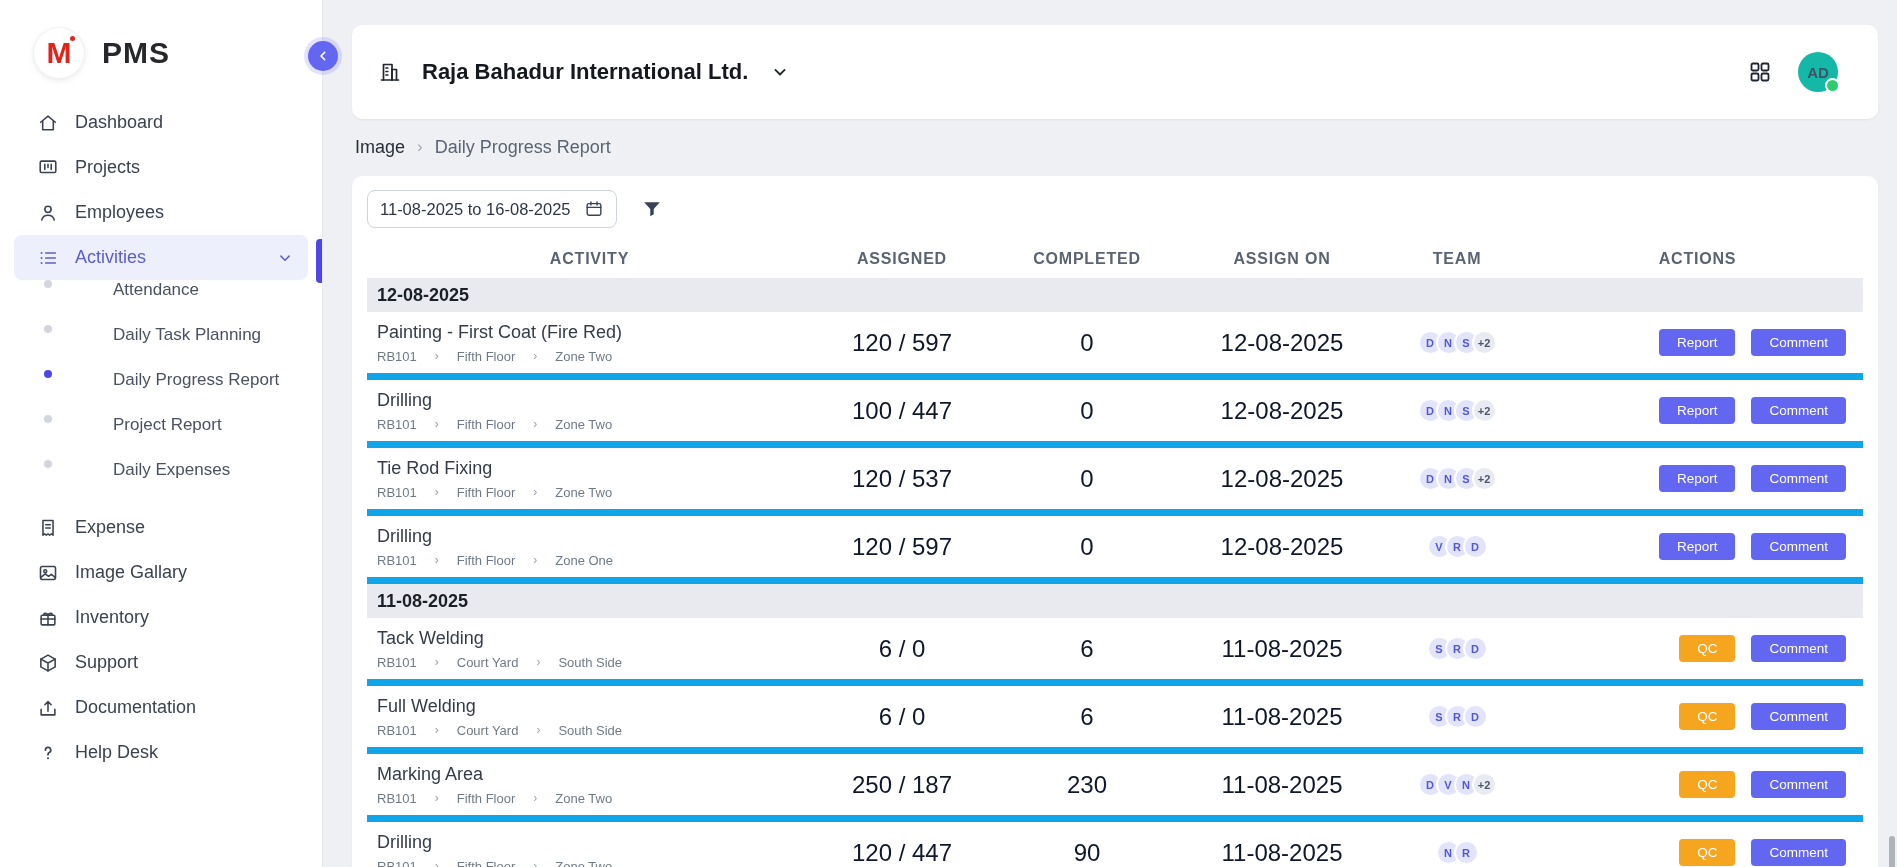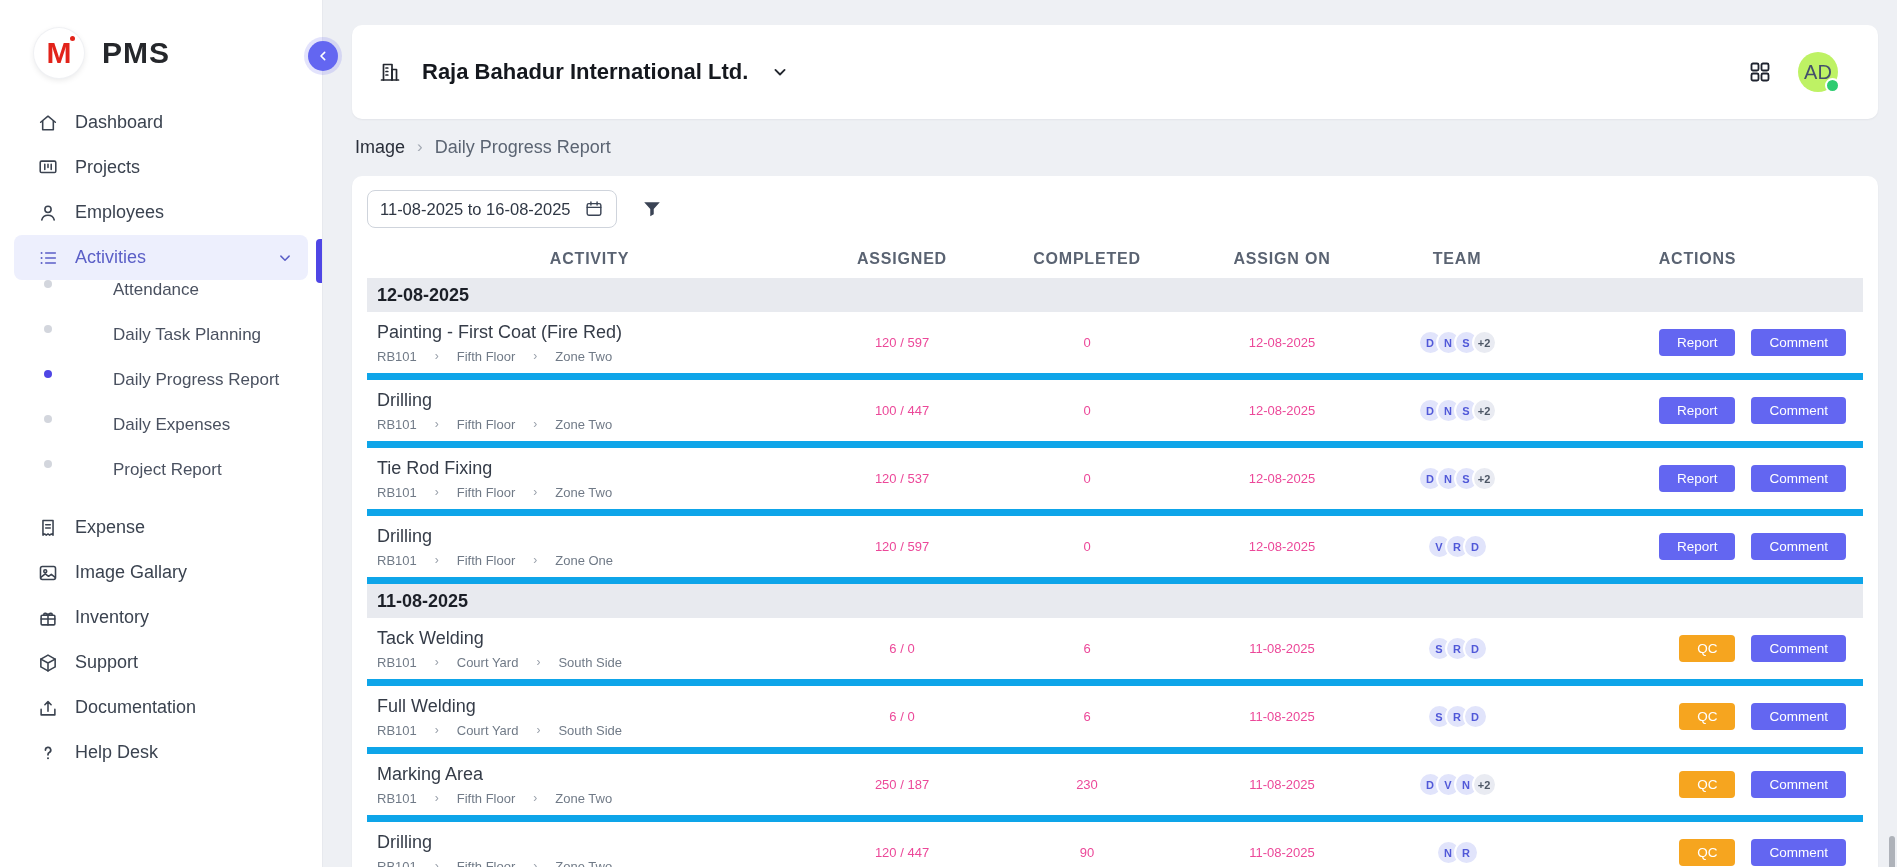--- a/index.html
+++ b/index.html
@@ -66,22 +66,22 @@
     display:flex; align-items:center; padding:0 26px;
     box-shadow:0 1px 2px rgba(16,24,40,.05);
   }
   .company { display:flex; align-items:center; gap:20px; cursor:pointer; }
   .company-name { font-size:22px; font-weight:600; color:#15181e; }
   .company .cicon { width:24px; height:24px; color:#23272f; }
   .company .cchev { width:20px; height:20px; color:#23272f; margin-left:2px; }
   .topbar-right { margin-left:auto; display:flex; align-items:center; gap:26px; padding-right:14px; }
   .grid-btn { width:24px; height:24px; color:#1f2430; cursor:pointer; background:none; border:none; padding:0; }
   .avatar {
-    width:40px; height:40px; border-radius:50%; background:#bef264; color:#44506b;
-    display:flex; align-items:center; justify-content:center; font-weight:400; font-size:20px;
+    width:40px; height:40px; border-radius:50%; background:#14b8a6; color:#44506b;
+    display:flex; align-items:center; justify-content:center; font-weight:700; font-size:15px;
     position:relative; cursor:pointer;
   }
   .avatar::after {
     content:""; position:absolute; right:-2px; bottom:-1px; width:11px; height:11px;
     border-radius:50%; background:#2ecc71; border:2px solid #fff;
   }
 
   .breadcrumb { margin:17px 0 0 3px; display:flex; align-items:center; gap:12px; font-size:18px; height:22px; }
   .bc-home { color:#2a2f3a; cursor:pointer; }
   .bc-sep { color:#a3a9b3; font-size:17px; }
@@ -115,21 +115,21 @@
   }
   .group-row {
     height:34px; background:#e8eaef; display:flex; align-items:center;
     padding-left:10px; font-size:18px; font-weight:700; color:#1b1f27;
   }
   .trow { height:68px; border-bottom:7px solid #0ea5e9; }
   .cell-activity { padding-left:10px; display:flex; flex-direction:column; gap:6px; justify-content:center; }
   .act-name { font-size:18px; color:#353c48; }
   .act-path { display:flex; align-items:center; gap:18px; font-size:13px; color:#707a87; }
   .path-sep { color:#9aa1ab; font-size:12px; }
-  .cell-num { text-align:center; font-size:13px; color:#ec4899; }
+  .cell-num { text-align:center; font-size:24px; color:#0f172a; }
   .cell-team { display:flex; justify-content:center; align-items:center; }
   .chip {
     width:25px; height:25px; border-radius:50%; background:#e1e4fb; color:#5058d8;
     font-size:11px; font-weight:600; display:flex; align-items:center; justify-content:center;
     border:2px solid #fff; margin-left:-7px; flex:none;
   }
   .chip:first-child { margin-left:0; }
   .chip.extra { background:#e9ebf2; color:#4c5665; cursor:pointer; }
   .cell-actions { display:flex; justify-content:flex-end; gap:16px; padding-right:17px; }
   .btn {
@@ -213,25 +213,25 @@
     <div class="sub-item">
       <span class="bullet"></span>
       <span class="sub-label">Daily Task Planning</span>
     </div>
     <div class="sub-item">
       <span class="bullet on"></span>
       <span class="sub-label">Daily Progress Report</span>
     </div>
     <div class="sub-item">
       <span class="bullet"></span>
-      <span class="sub-label">Daily Expenses</span>
+      <span class="sub-label">Project Report</span>
     </div>
     <div class="sub-item">
       <span class="bullet"></span>
-      <span class="sub-label">Project Report</span>
+      <span class="sub-label">Daily Expenses</span>
     </div>
 
 
     <div class="nav-item">
       <span class="nicon">
         <svg viewBox="0 0 24 24" width="22" height="22" fill="none" stroke="currentColor" stroke-width="1.7" stroke-linecap="round" stroke-linejoin="round">
             <path d="M6.5 3.8h11v16l-1.8-1.3-1.9 1.3-1.8-1.3-1.9 1.3-1.8-1.3-1.8 1.3z"></path>
             <path d="M9.5 8.5h5M9.5 12h5"></path>
           </svg>
       </span>

